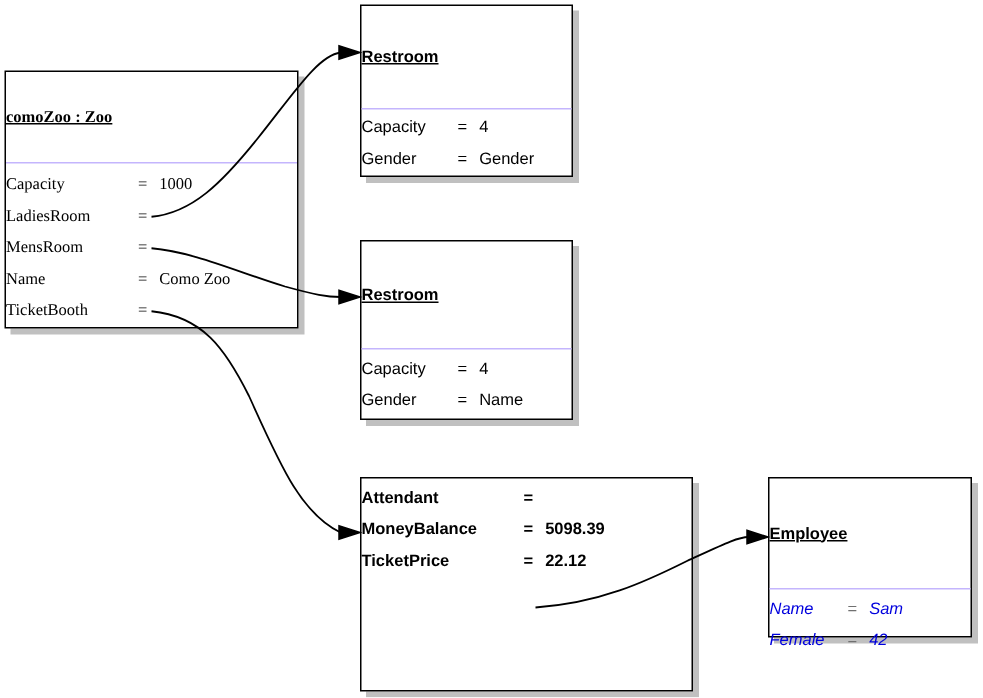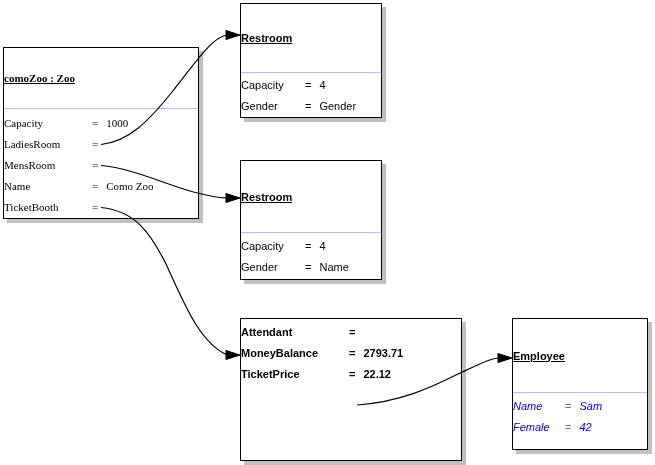--- a/index.html
+++ b/index.html
@@ -46,21 +46,21 @@
 
   #restroom-m { left: 240px; top: 160px; width: 142px; height: 120px; }
   #restroom-m .obj-title { height: 72px; }
   #restroom-m .attrs { padding-top: 2px; }
 
   #booth { left: 240px; top: 318px; width: 222px; height: 143px; }
   #booth .obj-title { height: 73px; }
   #booth .attrs { padding-top: 2px; font-weight: bold; }
   #booth .n { width: 100px; }
 
-  #employee { left: 512px; top: 318px; width: 136px; height: 132px; }
+  #employee { left: 512px; top: 318px; width: 136px; height: 107px; }
   #employee .obj-title { height: 74px; }
   #employee .attrs { padding-top: 2px; }
   #employee .n { width: 44px; }
   #employee .row { color: #0000dd; font-style: italic; }
   #employee .row .eq { color: #707070; font-style: normal; }
 
   svg.connectors {
     position: absolute;
     left: 0; top: 0;
     z-index: 5;
@@ -146,21 +146,21 @@
   <div class="obj" id="booth">
     <div class="attrs">
       <div class="row">
         <span class="n">Attendant</span>
         <span class="eq">=</span>
         <span class="v"></span>
       </div>
       <div class="row">
         <span class="n">MoneyBalance</span>
         <span class="eq">=</span>
-        <span class="v">2793.71</span>
+        <span class="v">5098.39</span>
       </div>
       <div class="row">
         <span class="n">TicketPrice</span>
         <span class="eq">=</span>
         <span class="v">22.12</span>
       </div>
     </div>
   </div>
 
   <div class="obj" id="employee">

